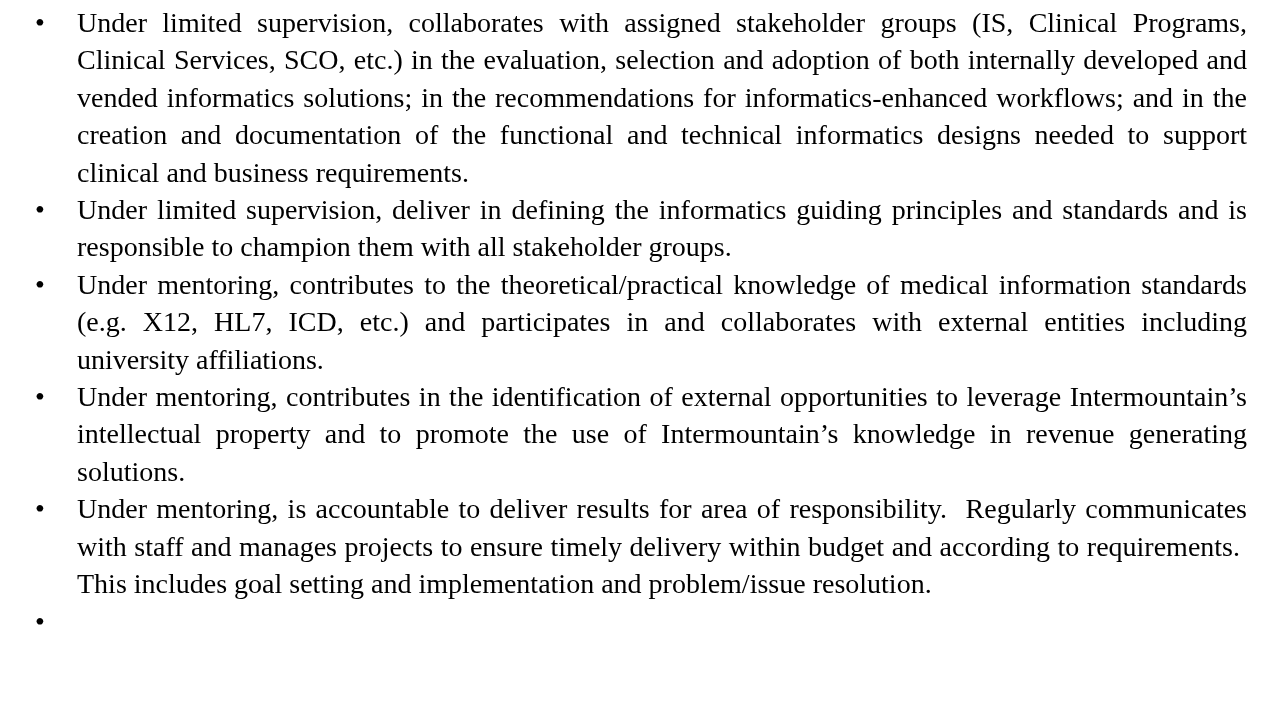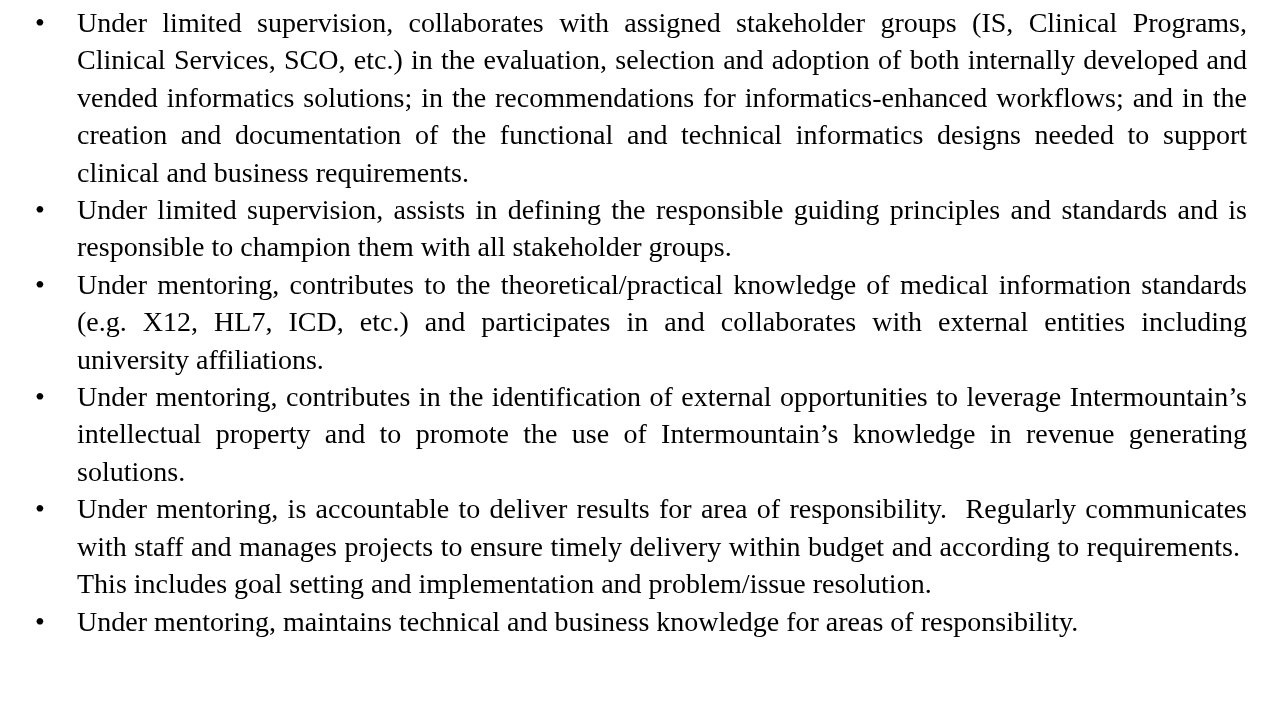--- a/index.html
+++ b/index.html
@@ -46,32 +46,31 @@
 <body>
 
 <div class="doc-page">
   <ul class="bullet-list">
     <li>
       <span class="bullet-marker">•</span>
       <span>Under limited supervision, collaborates with assigned stakeholder groups (IS, Clinical Programs, Clinical Services, SCO, etc.) in the evaluation, selection and adoption of both internally developed and vended informatics solutions; in the recommendations for informatics-enhanced workflows; and in the creation and documentation of the functional and technical informatics designs needed to support clinical and business requirements.</span>
     </li>
     <li>
       <span class="bullet-marker">•</span>
-      <span>Under limited supervision, assists in defining the responsible guiding principles and standards and is responsible to champion them with all stakeholder groups.</span>
+      <span>Under limited supervision, deliver in defining the informatics guiding principles and standards and is responsible to champion them with all stakeholder groups.</span>
     </li>
     <li>
       <span class="bullet-marker">•</span>
       <span>Under mentoring, contributes to the theoretical/practical knowledge of medical information standards (e.g. X12, HL7, ICD, etc.) and participates in and collaborates with external entities including university affiliations.</span>
     </li>
     <li>
       <span class="bullet-marker">•</span>
       <span>Under mentoring, contributes in the identification of external opportunities to leverage Intermountain’s intellectual property and to promote the use of Intermountain’s knowledge in revenue generating solutions.</span>
     </li>
     <li>
       <span class="bullet-marker">•</span>
       <span>Under mentoring, is accountable to deliver results for area of responsibility.&nbsp; Regularly communicates with staff and manages projects to ensure timely delivery within budget and according to requirements.&nbsp; This includes goal setting and implementation and problem/issue resolution.</span>
     </li>
     <li>
       <span class="bullet-marker">•</span>
-      <span>Under mentoring, maintains technical and business knowledge for areas of responsibility.</span>
     </li>
   </ul>
 </div>
 
 </body></html>

